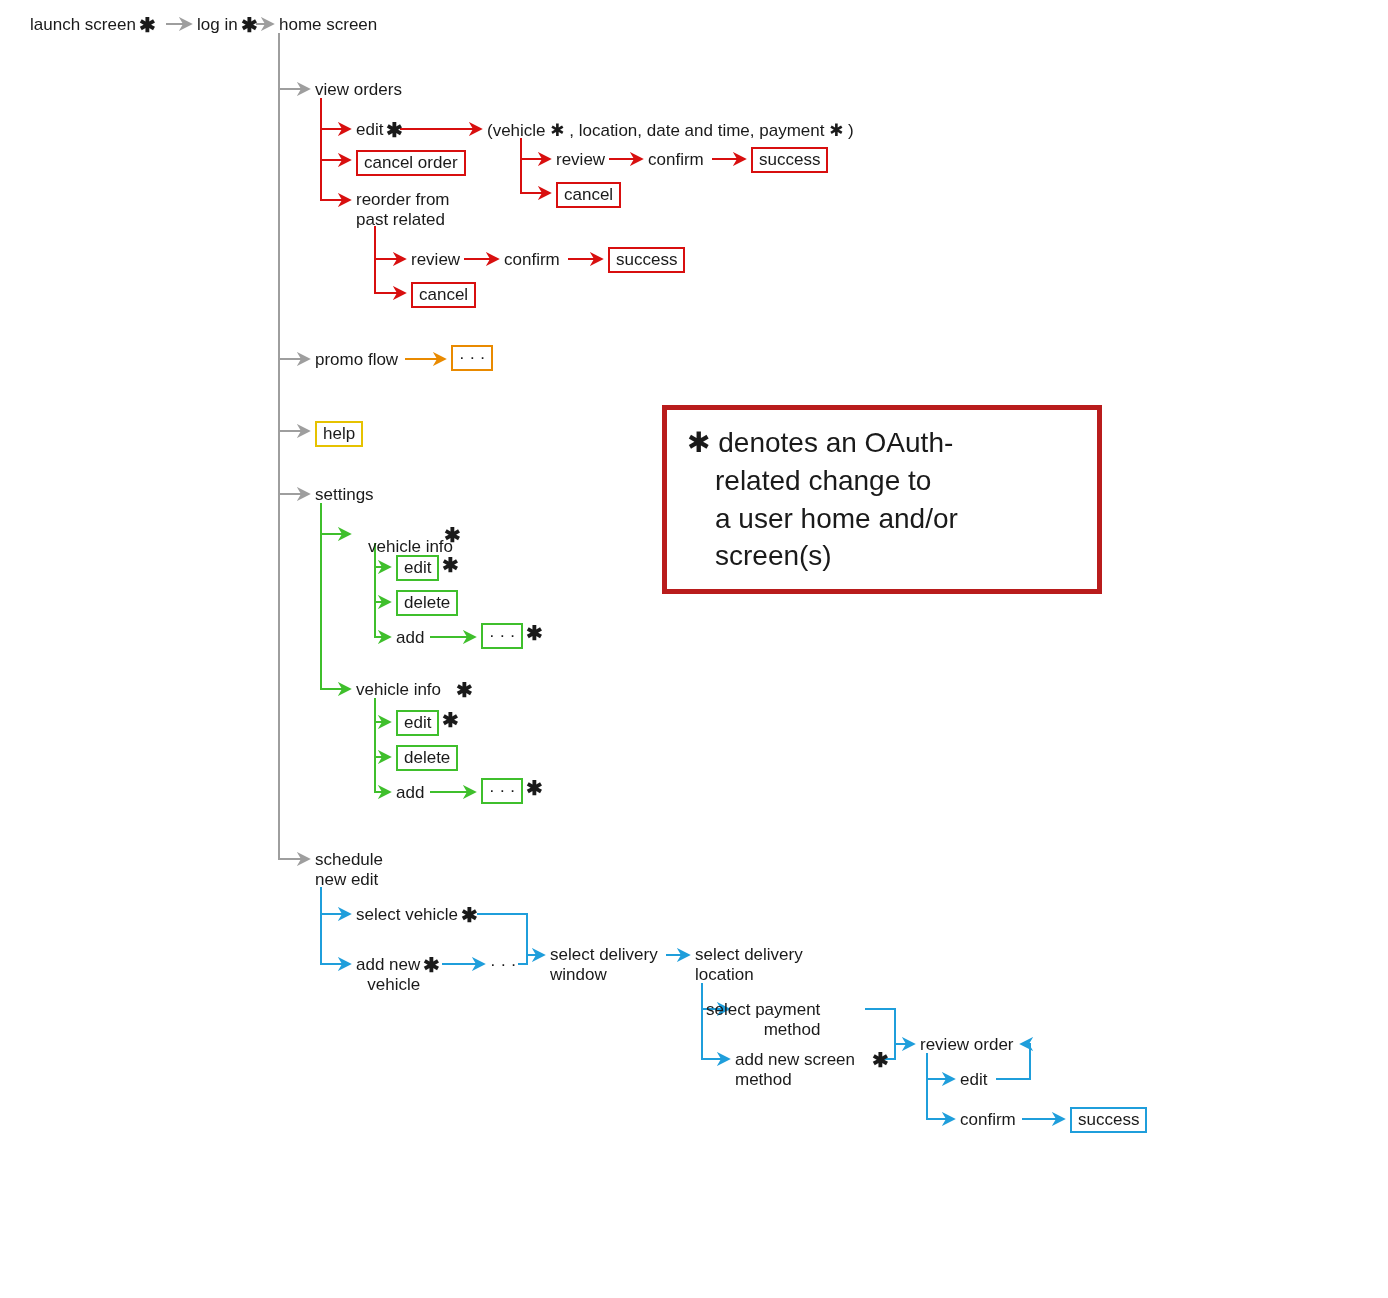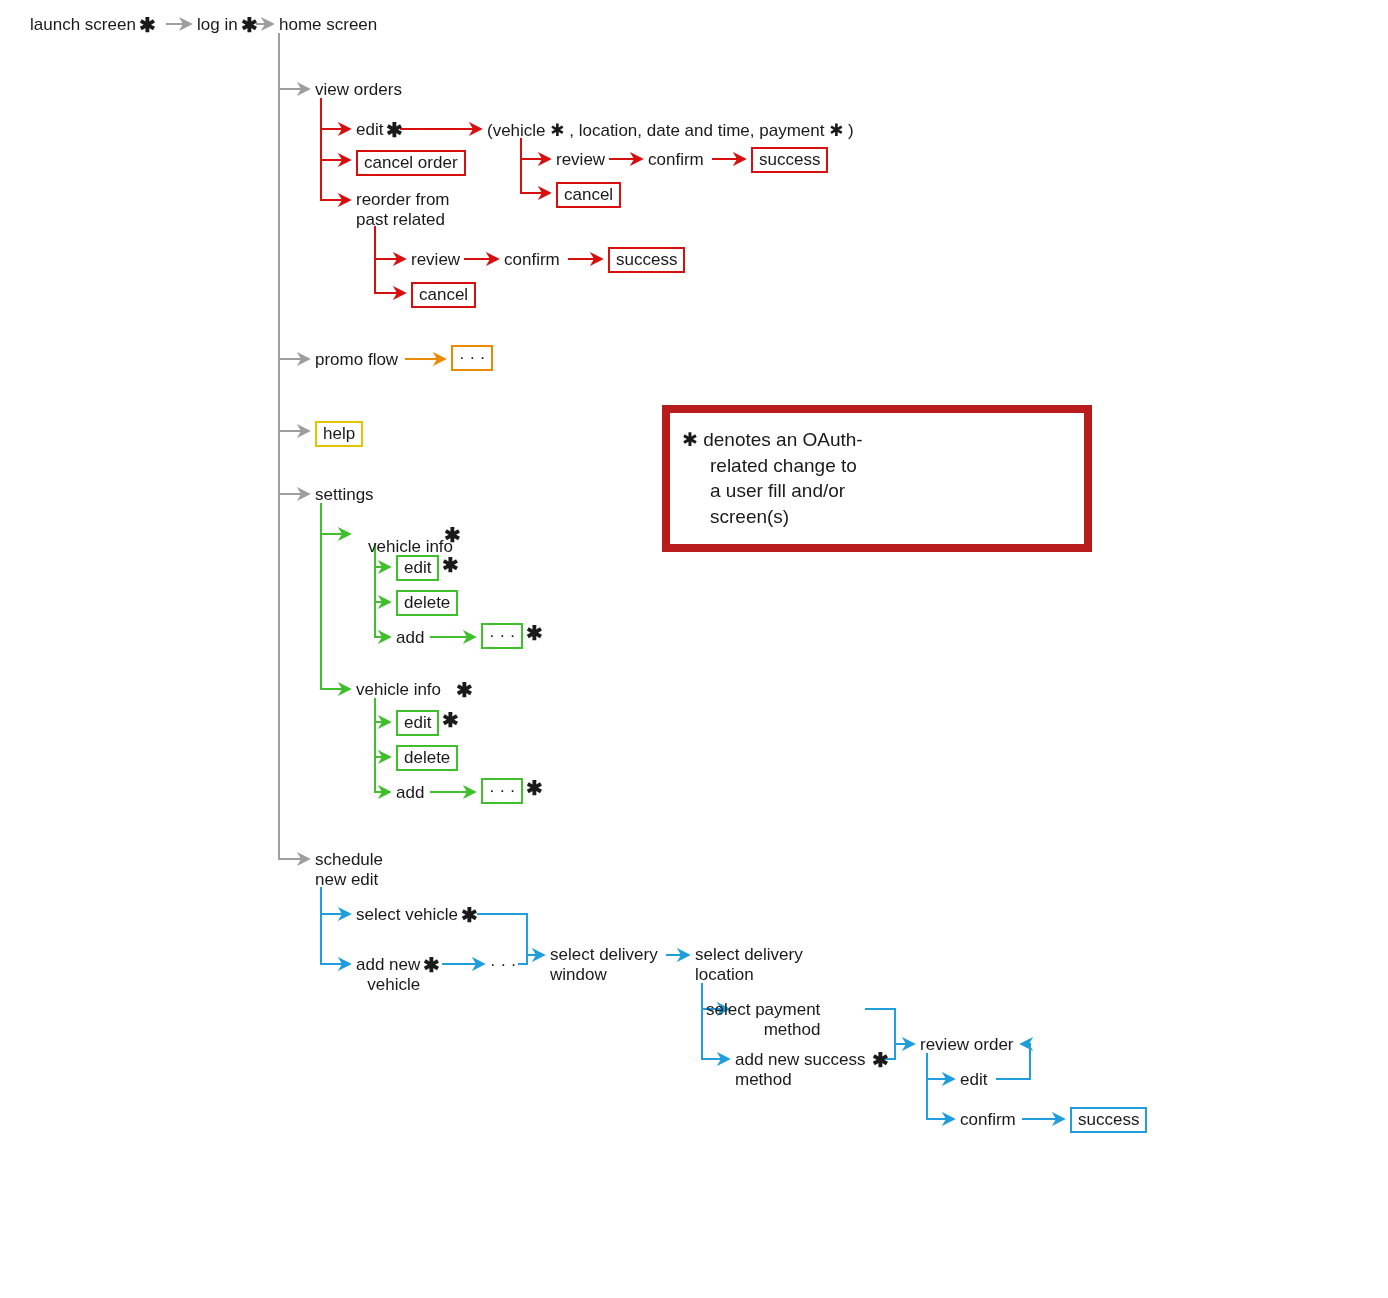--- a/index.html
+++ b/index.html
@@ -1,20 +1,20 @@
 <!DOCTYPE html>
 <html><head>
 <meta charset="utf-8">
 <style>
   html,body{margin:0;padding:0;background:#fff;font-family:Helvetica,Arial,sans-serif;font-size:17px;color:#1a1a1a}
   #wrap{position:relative;width:1340px;height:1298px}
   .node{position:absolute;white-space:nowrap}
   .boxed{border:2px solid;padding:1px 6px}
   .ast{font-weight:bold;font-size:20px}
-  .noteBox{position:absolute;border:8px solid #b91c1c;padding:14px 12px;font-size:19px;line-height:1.35}
+  .noteBox{position:absolute;border:5px solid #b91c1c;padding:14px 20px;font-size:28px;line-height:1.35}
   svg{position:absolute;left:0;top:0}
 </style>
 </head>
 <body>
 <div id="wrap">
 
 <svg id="svg" width="1388" height="1298">
       <defs>
         <marker id="ah-gray" viewBox="0 0 10 10" refX="8" refY="5" markerWidth="7" markerHeight="7" orient="auto">
           <path d="M0 0 L10 5 L0 10 L3 5 Z" fill="#9e9e9e"></path>
@@ -125,25 +125,25 @@
     <span class="node ast" style="left: 526px; top: 776px;">✱</span>
     <div class="node" style="left: 315px; top: 850px;"><span>schedule</span><br><span>new edit</span></div>
     <div class="node" style="left: 356px; top: 905px;"><span>select vehicle</span></div>
     <span class="node ast" style="left: 461px; top: 903px;">✱</span>
     <div class="node" style="left: 356px; top: 955px; text-align: right;"><span>add new</span><br><span>vehicle</span></div>
     <span class="node ast" style="left: 423px; top: 953px;">✱</span>
     <div class="node" style="left: 490px; top: 955px;"><span>· · ·</span></div>
     <div class="node" style="left: 550px; top: 945px;"><span>select delivery</span><br><span>window</span></div>
     <div class="node" style="left: 695px; top: 945px;"><span>select delivery</span><br><span>location</span></div>
     <div class="node" style="left: 706px; top: 1000px; text-align: right;"><span>select payment</span><br><span>method</span></div>
-    <div class="node" style="left: 735px; top: 1050px;"><span>add new success</span><br><span>method</span></div>
+    <div class="node" style="left: 735px; top: 1050px;"><span>add new screen</span><br><span>method</span></div>
     <span class="node ast" style="left: 872px; top: 1048px;">✱</span>
     <div class="node" style="left: 920px; top: 1035px;"><span>review order</span></div>
     <div class="node" style="left: 960px; top: 1070px;"><span>edit</span></div>
     <div class="node" style="left: 960px; top: 1110px;"><span>confirm</span></div>
     <div class="node boxed" style="left: 1070px; top: 1107px; border-color: rgb(31, 158, 219);"><span>success</span></div>
     <div class="noteBox" style="left: 662px; top: 405px; width: 390px;">
       <div>✱  denotes an OAuth-</div>
       <div style="padding-left:28px">related change to</div>
-      <div style="padding-left:28px">a user fill and/or</div>
+      <div style="padding-left:28px">a user home and/or</div>
       <div style="padding-left:28px">screen(s)</div>
     </div>
 </div>
 
 </body></html>

